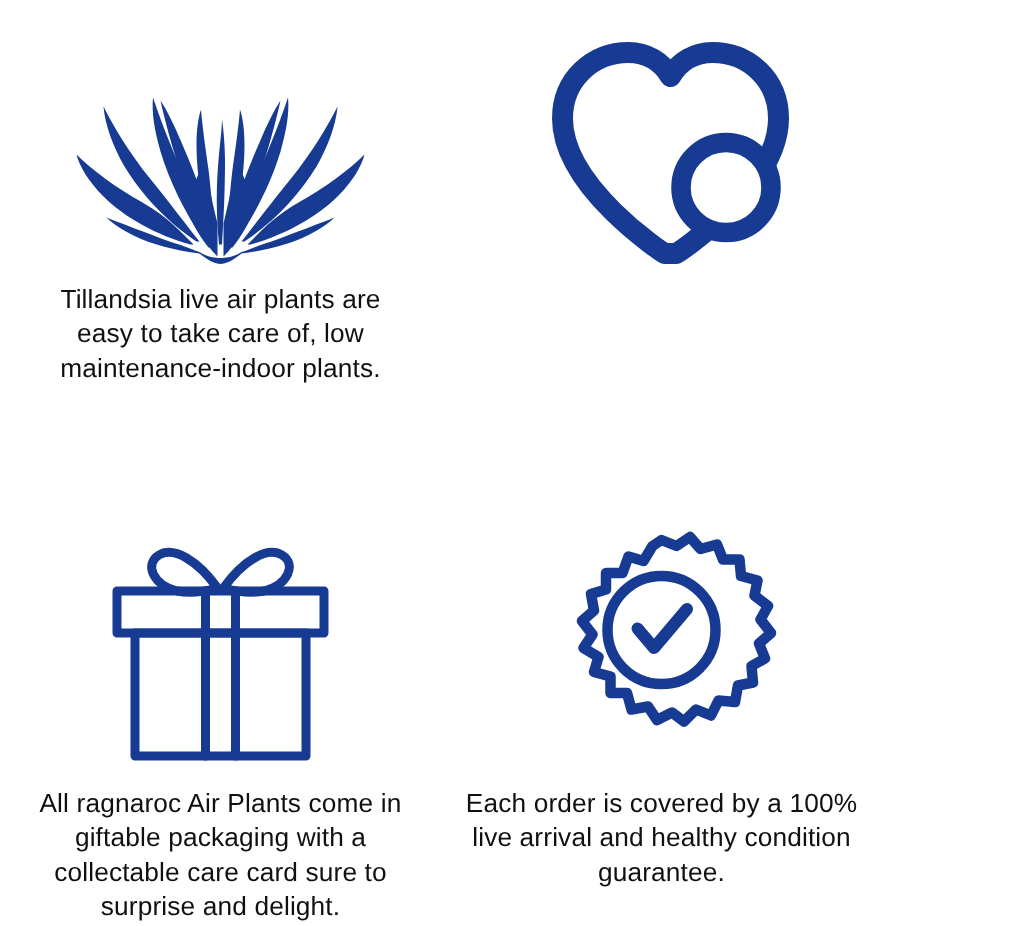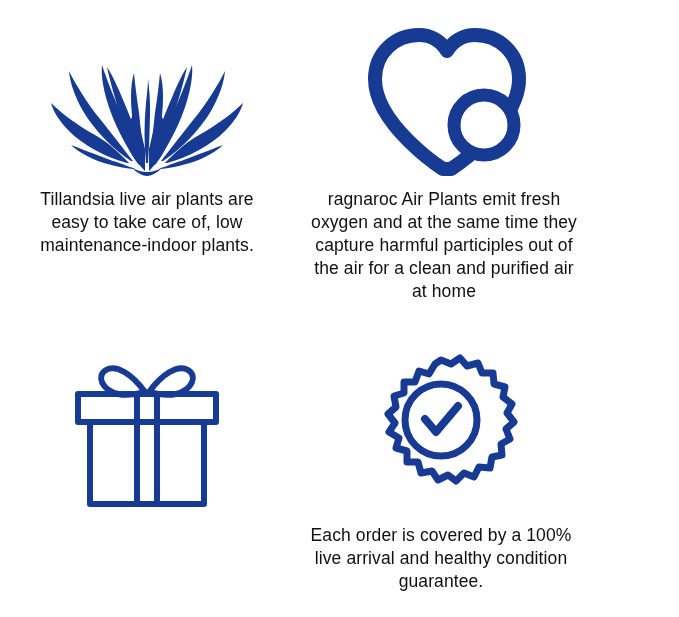--- a/index.html
+++ b/index.html
@@ -98,40 +98,40 @@
   <div class="cell cell-tr">
     <div class="icon-wrap">
       <svg width="170" height="155" viewBox="0 0 170 155" xmlns="http://www.w3.org/2000/svg">
         <path d="M84 148 C84 148 16 104 16 58 C16 32 36 14 60 14 C72 14 82 20 88 30 C94 20 104 14 116 14 C140 14 160 32 160 58 C160 104 92 148 92 148 Z" fill="none" stroke="#173A93" stroke-width="14" stroke-linejoin="round"></path>
         <circle cx="125" cy="104" r="30" fill="#ffffff"></circle>
         <circle cx="125" cy="104" r="30" fill="none" stroke="#173A93" stroke-width="13"></circle>
         <path d="M125 89 L125 119 M110 104 L140 104" stroke="#ffffff" stroke-width="10" stroke-linecap="round"></path>
         <path d="M125 90 L125 118 M111 104 L139 104" stroke="#ffffff" stroke-width="9" stroke-linecap="butt"></path>
       </svg>
     </div>
-    <div class="caption">ragnaroc Air Plants emit fresh oxygen and at the same time they capture harmful participles out of the air for a clean and purified air at home</div>
   </div>
 
   <div class="cell cell-bl">
     <div class="icon-wrap small">
       <svg width="190" height="170" viewBox="0 0 190 170" xmlns="http://www.w3.org/2000/svg">
         <g fill="none" stroke="#173A93" stroke-width="6" stroke-linejoin="round" stroke-linecap="round">
 
           <path d="M93 46 C80 28 64 18 54 24 C44 30 50 44 66 48 C76 50 86 48 93 46 Z"></path>
           <path d="M97 46 C110 28 126 18 136 24 C146 30 140 44 124 48 C114 50 104 48 97 46 Z"></path>
 
           <rect x="26" y="48" width="138" height="28"></rect>
 
           <rect x="38" y="76" width="114" height="82"></rect>
 
           <path d="M85 48 L85 158"></path>
           <path d="M105 48 L105 158"></path>
         </g>
       </svg>
     </div>
+    <div class="caption">All ragnaroc Air Plants come in giftable packaging with a collectable care card sure to surprise and delight.</div>
   </div>
 
   <div class="cell cell-br">
     <div class="icon-wrap small">
       <svg width="180" height="170" viewBox="0 0 180 170" xmlns="http://www.w3.org/2000/svg">
         <g transform="translate(90,86)">
           <path id="starburst" d="
             M 0 -72 L 10 -68 L 19 -74 L 26 -66 L 37 -69 L 41 -59 L 52 -59 L 53 -48 L 64 -45 L 62 -35 L 71 -28 L 66 -19 L 73 -10 L 65 -3 L 69 7 L 60 12 L 61 23 L 51 25 L 49 36 L 38 35 L 33 45 L 23 41 L 15 49 L 7 43 L -3 48 L -9 39 L -20 41 L -23 30 L -34 30 L -34 19 L -45 16 L -42 6 L -52 0 L -46 -9 L -53 -18 L -45 -25 L -47 -36 L -37 -39 L -37 -50 L -26 -50 L -22 -61 L -12 -58 L -6 -68 Z" fill="none" stroke="#173A93" stroke-width="7" stroke-linejoin="round"></path>
           <circle cx="0" cy="-12" r="36" fill="none" stroke="#173A93" stroke-width="7"></circle>
           <path d="M-16 -13 L-5 0 L17 -26" fill="none" stroke="#173A93" stroke-width="8" stroke-linecap="round" stroke-linejoin="round"></path>

